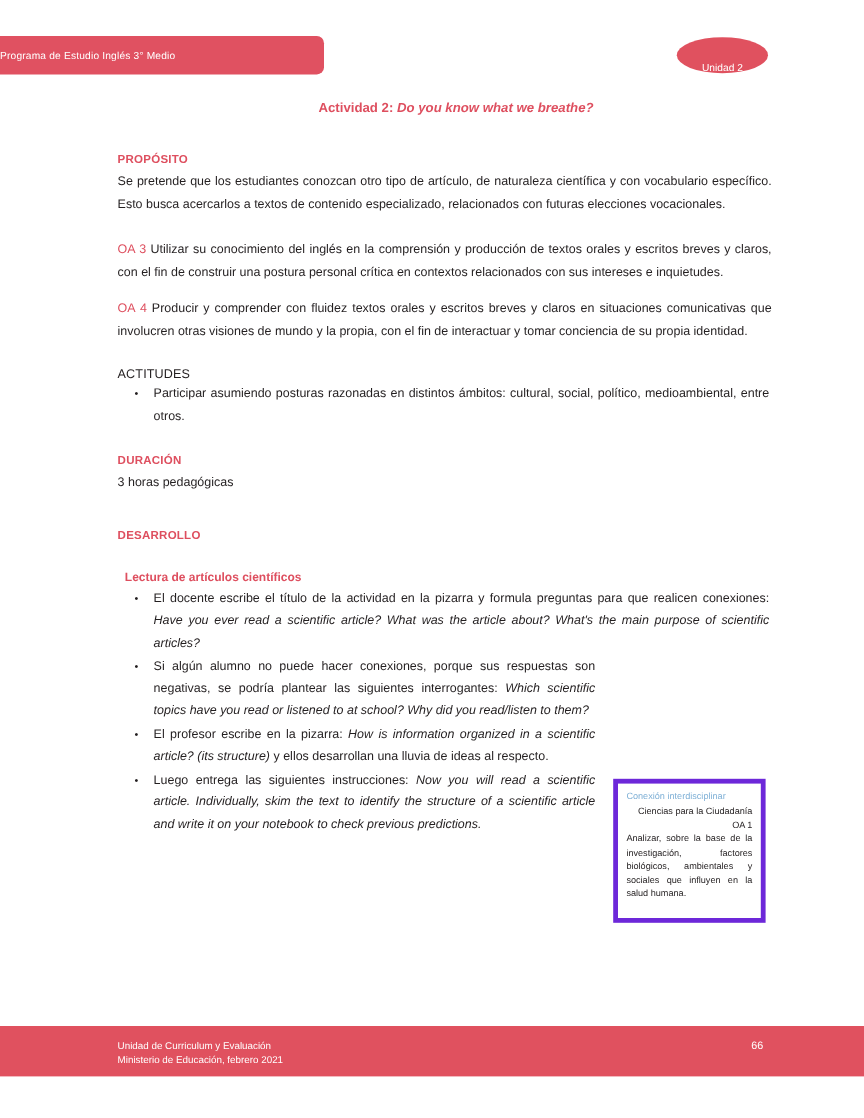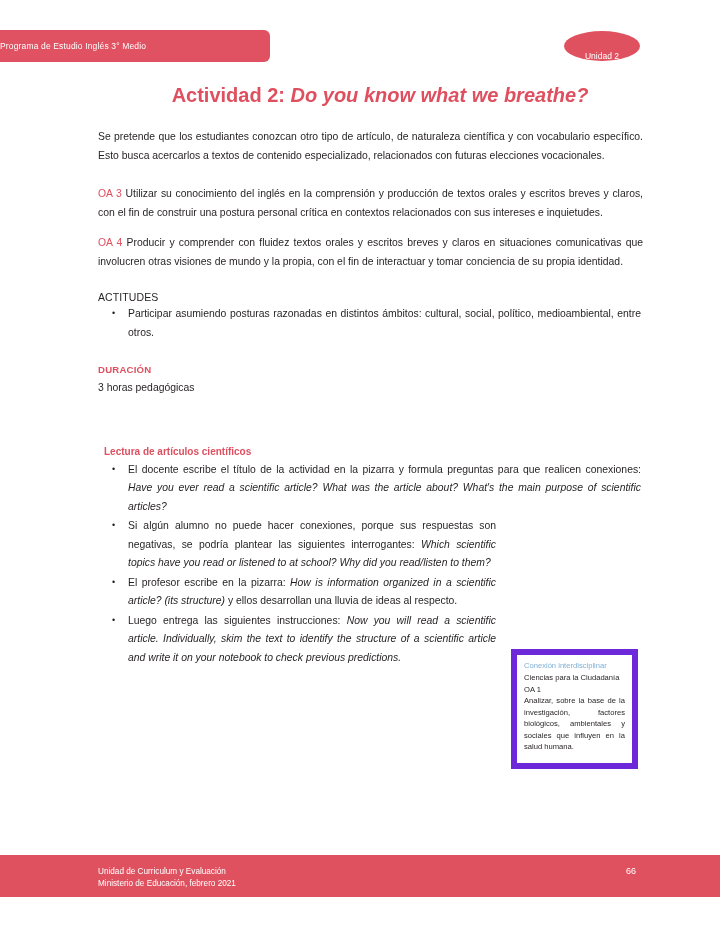--- a/index.html
+++ b/index.html
@@ -55,21 +55,21 @@
     white-space: nowrap;
   }
 
   
   .page-title {
     position: absolute;
     left: 0;
     right: 0;
     top: 84px;
     text-align: center;
-    font-size: 20px;
+    font-size: 11px;
     font-weight: bold;
     color: #de4f5f;
     padding-left: 40px;
   }
   .page-title .title-activity {
     font-style: normal;
   }
   .page-title .title-name {
     font-style: italic;
   }
@@ -142,36 +142,37 @@
     margin: 0 0 4px 6px;
   }
 
   
   .side-box {
     position: absolute;
     left: 511px;
     top: 649px;
     width: 127px;
     height: 120px;
-    border: 6px solid #6d28d9;
+    border: 4px solid #6d28d9;
     box-sizing: border-box;
     padding: 6px 7px 4px 7px;
     background: #ffffff;
   }
   .side-box-title {
     color: #7fb0d6;
     font-size: 7.6px;
     margin: 0 0 1px 0;
     line-height: 1.35;
   }
   .side-box-text {
     font-size: 7.6px;
     line-height: 1.52;
     margin: 0;
     color: #231f20;
+    text-align: right;
   }
   .side-box-text.justify {
     text-align: justify;
     text-justify: inter-word;
   }
 
   
   .box-shim {
     float: right;
     width: 145px;
@@ -215,20 +216,21 @@
   <span class="unit-badge-label">Unidad 2</span>
 </div>
 
 <div class="page-title">
   <span class="title-activity">Actividad 2:</span>
   <span class="title-name">Do you know what we breathe?</span>
 </div>
 
 <div class="content">
 
+  <div class="section-heading">PROPÓSITO</div>
   <p class="body-text">Se pretende que los estudiantes conozcan otro tipo de artículo, de naturaleza científica y con vocabulario específico. Esto busca acercarlos a textos de contenido especializado, relacionados con futuras elecciones vocacionales.</p>
 
   <div class="spacer-md"></div>
 
 
   <p class="body-text"><span class="oa-tag">OA 3</span><span> Utilizar su conocimiento del inglés en la comprensión y producción de textos orales y escritos breves y claros, con el fin de construir una postura personal crítica en contextos relacionados con sus intereses e inquietudes.</span></p>
 
   <div class="spacer-sm"></div>
 
   <p class="body-text"><span class="oa-tag">OA 4</span><span> Producir y comprender con fluidez textos orales y escritos breves y claros en situaciones comunicativas que involucren otras visiones de mundo y la propia, con el fin de interactuar y tomar conciencia de su propia identidad.</span></p>
@@ -240,20 +242,21 @@
     <li>Participar asumiendo posturas razonadas en distintos ámbitos: cultural, social, político, medioambiental, entre otros.</li>
   </ul>
 
   <div class="spacer-md"></div>
 
   <div class="section-heading">DURACIÓN</div>
   <p class="body-text">3 horas pedagógicas</p>
 
   <div class="spacer-lg"></div>
 
+  <div class="section-heading">DESARROLLO</div>
 
   <div class="spacer-md"></div>
 
   <div class="dev-subheading">Lectura de artículos científicos</div>
 
   <ul class="bullets">
     <li><span>El docente escribe el título de la actividad en la pizarra y formula preguntas para que realicen conexiones: </span><em class="en">Have you ever read a scientific article? What was the article about? What's the main purpose of scientific articles?</em><span></span></li>
 
     <li><span class="box-shim"></span><span>Si algún alumno no puede hacer conexiones, porque sus respuestas son negativas, se podría plantear las siguientes interrogantes: </span><em class="en">Which scientific topics have you read or listened to at school? Why did you read/listen to them?</em><span></span></li>
 

